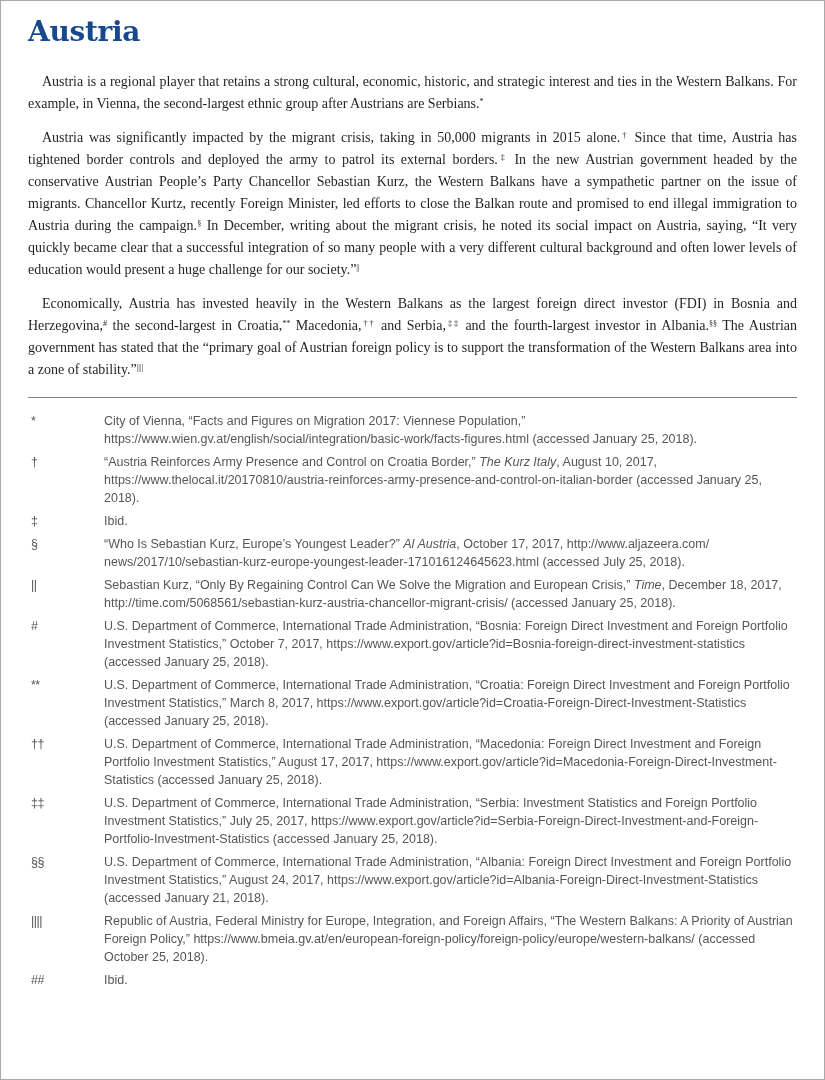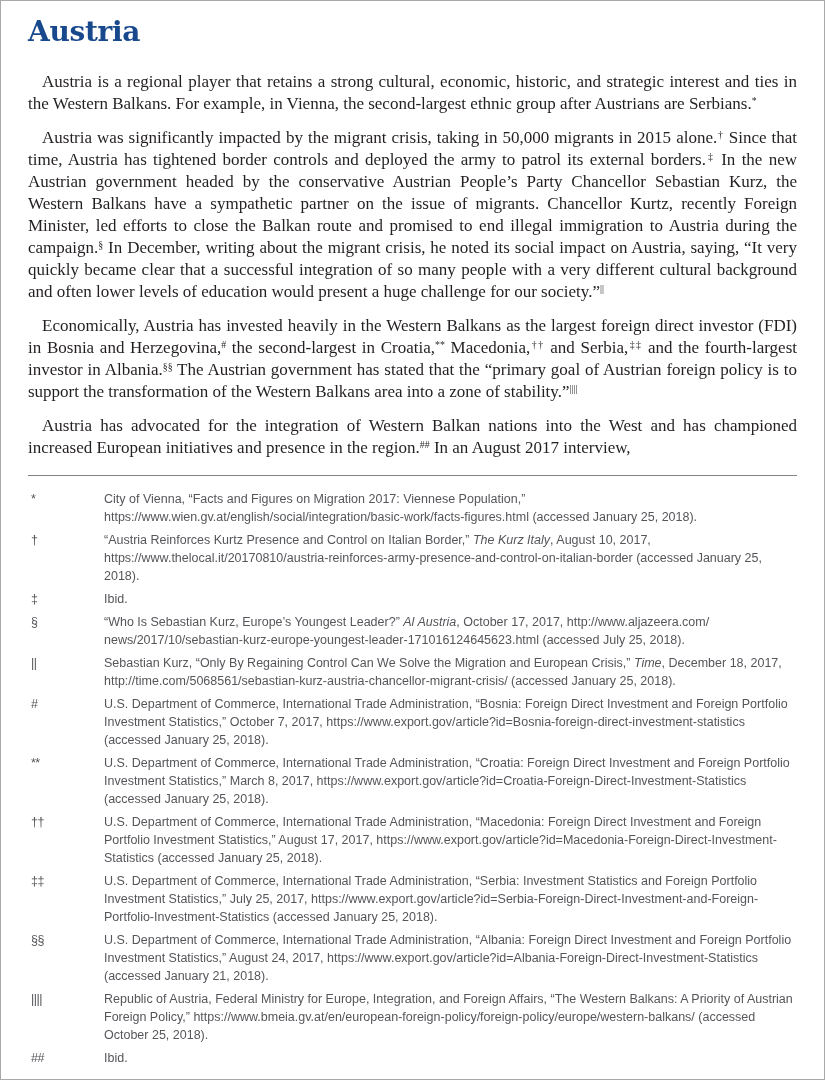--- a/index.html
+++ b/index.html
@@ -23,21 +23,21 @@
     font-weight:bold;
     font-size:28px;
     line-height:32px;
     color:var(--title-color);
     margin:2px 0 23px 0;
     letter-spacing:-0.3px;
   }
   .body-copy{margin:0;}
   .body-para{
     font-family:"Liberation Serif",serif;
-    font-size:17px;
+    font-size:14px;
     line-height:22px;
     color:var(--body-text);
     text-align:justify;
     text-indent:14px;
     margin:0 0 12px 0;
   }
   .body-para:last-child{margin-bottom:0;}
   sup.fnref{
     font-size:58%;
     line-height:0;
@@ -75,33 +75,32 @@
 </head>
 <body>
 
 <div class="page">
   <h1 class="page-title">Austria</h1>
 
   <div class="body-copy">
     <p class="body-para"><span>Austria is a regional player that retains a strong cultural, economic, historic, and strategic interest and ties in the Western Balkans. For example, in Vienna, the second-largest ethnic group after Austrians are Serbians.</span><sup class="fnref">*</sup></p>
     <p class="body-para"><span>Austria was significantly impacted by the migrant crisis, taking in 50,000 migrants in 2015 alone.</span><sup class="fnref">†</sup><span> Since that time, Austria has tightened border controls and deployed the army to patrol its external borders.</span><sup class="fnref">‡</sup><span> In the new Austrian government headed by the conservative Austrian People’s Party Chancellor Sebastian Kurz, the Western Balkans have a sympathetic partner on the issue of migrants. Chancellor Kurtz, recently Foreign Minister, led efforts to close the Balkan route and promised to end illegal immigration to Austria during the campaign.</span><sup class="fnref">§</sup><span> In December, writing about the migrant crisis, he noted its social impact on Austria, saying, “It very quickly became clear that a successful integration of so many people with a very different cultural background and often lower levels of education would present a huge challenge for our society.”</span><sup class="fnref">||</sup></p>
     <p class="body-para"><span>Economically, Austria has invested heavily in the Western Balkans as the largest foreign direct investor (FDI) in Bosnia and Herzegovina,</span><sup class="fnref">#</sup><span> the second-largest in Croatia,</span><sup class="fnref">**</sup><span> Macedonia,</span><sup class="fnref">††</sup><span> and Serbia,</span><sup class="fnref">‡‡</sup><span> and the fourth-largest investor in Albania.</span><sup class="fnref">§§</sup><span> The Austrian government has stated that the “primary goal of Austrian foreign policy is to support the transformation of the Western Balkans area into a zone of stability.”</span><sup class="fnref">||||</sup></p>
-    <p class="body-para"><span>Austria has advocated for the integration of Western Balkan nations into the West and has championed increased European initiatives and presence in the region.</span><sup class="fnref">##</sup><span> In an August 2017 interview,</span></p>
   </div>
 
   <hr class="footnote-divider">
 
   <div class="footnotes">
       <div class="footnote">
         <div class="fn-marker">*</div>
         <div class="fn-text"><span>City of Vienna, “Facts and Figures on Migration 2017: Viennese Population,” https://www.wien.gv.at/english/social/integration/basic-work/facts-figures.html (accessed January 25, 2018).</span></div>
       </div>
       <div class="footnote">
         <div class="fn-marker">†</div>
-        <div class="fn-text"><span>“Austria Reinforces Kurtz Presence and Control on Italian Border,” </span><em>The Kurz Italy</em><span>, August 10, 2017, https://www.thelocal.it/20170810/austria-reinforces-army-presence-and-control-on-italian-border (accessed January 25, 2018).</span></div>
+        <div class="fn-text"><span>“Austria Reinforces Army Presence and Control on Croatia Border,” </span><em>The Kurz Italy</em><span>, August 10, 2017, https://www.thelocal.it/20170810/austria-reinforces-army-presence-and-control-on-italian-border (accessed January 25, 2018).</span></div>
       </div>
       <div class="footnote">
         <div class="fn-marker">‡</div>
         <div class="fn-text"><span>Ibid.</span></div>
       </div>
       <div class="footnote">
         <div class="fn-marker">§</div>
         <div class="fn-text"><span>“Who Is Sebastian Kurz, Europe’s Youngest Leader?” </span><em>Al Austria</em><span>, October 17, 2017, http://www.aljazeera.com/ news/2017/10/sebastian-kurz-europe-youngest-leader-171016124645623.html (accessed July 25, 2018).</span></div>
       </div>
       <div class="footnote">

